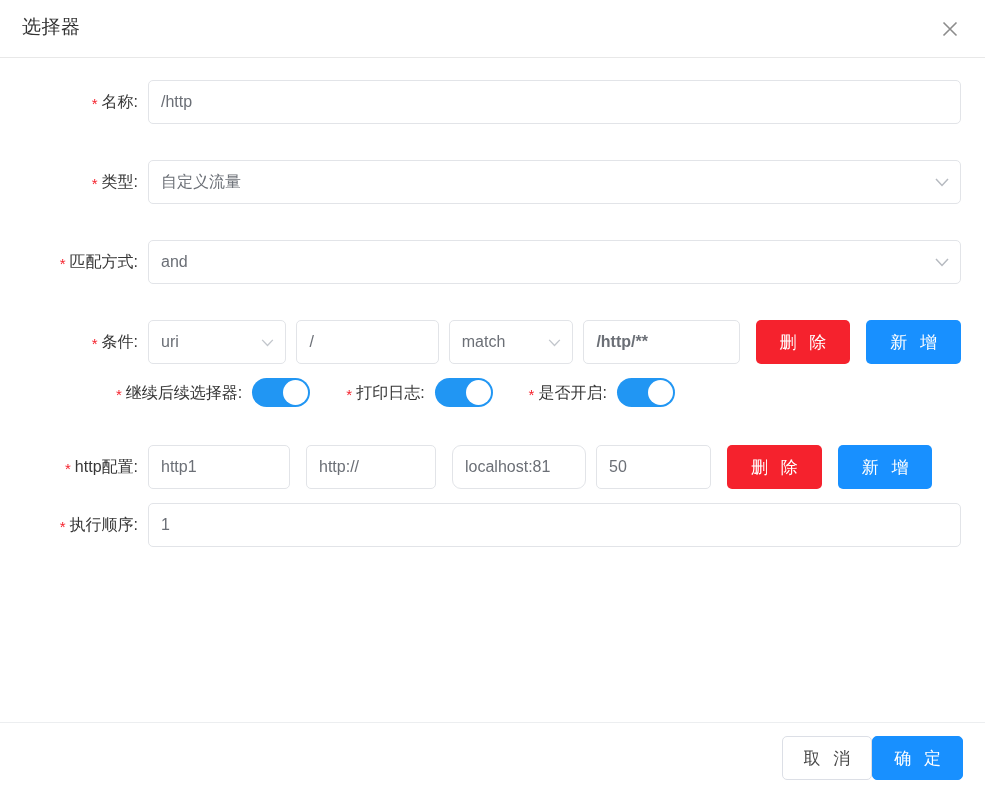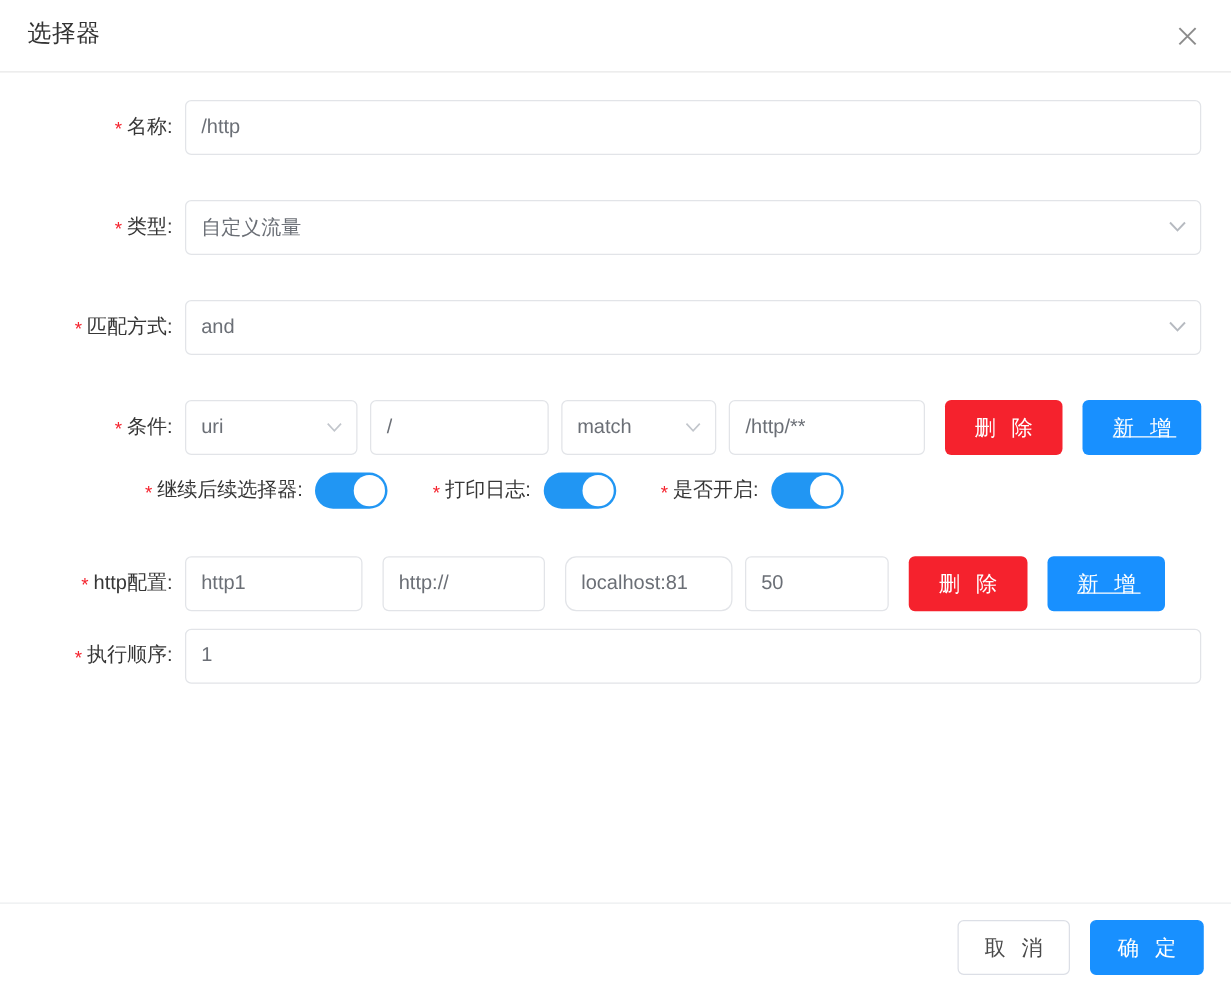--- a/index.html
+++ b/index.html
@@ -103,21 +103,21 @@
     right: 11px; top: 50%;
     transform: translateY(-50%);
     pointer-events: none;
   }
   .select .txt { padding-right: 26px; }
 
   .w-name   { width: 815px; }
   .w-cond-sel  { width: 140px; }
   .w-cond-val  { width: 144px; }
   .w-cond-op   { width: 126px; }
-  .w-cond-txt  { width: 158px; }
+  .w-cond-txt  { width: 158px; font-weight: bold; }
 
   .w-http1 { width: 142px; }
   .w-http2 { width: 130px; }
   .w-http3 { width: 134px; border-radius: 9px; }
   .w-http4 { width: 115px; text-align: right; }
 
   .gapx { width: 10px; flex: 0 0 10px; }
   .gapx-lg { width: 16px; flex: 0 0 16px; }
 
   
@@ -129,21 +129,21 @@
     letter-spacing: 4px;
     padding: 0 20px 0 24px;
     cursor: pointer;
     font-family: inherit;
     display: flex;
     align-items: center;
     justify-content: center;
     white-space: nowrap;
   }
   .btn-danger { background: #f5222d; color: #ffffff; }
-  .btn-primary { background: #1890ff; color: #fff; text-decoration: underline; }
+  .btn-primary { background: #1890ff; color: #fff; }
   .sw-label {
     font-size: 16px;
     color: #363636;
     white-space: nowrap;
     margin-right: 10px;
     line-height: 20px;
   }
   .switch {
     width: 58px; height: 29px;
     border-radius: 15px;
@@ -171,21 +171,21 @@
 
   
   .dlg-footer {
     flex: 0 0 71px;
     height: 71px;
     border-top: 1px solid #eceef0;
     display: flex;
     align-items: center;
     justify-content: flex-end;
     padding-right: 22px;
-    gap: 16px;
+    gap: 0;
   }
   .btn-foot {
     height: 44px;
     min-width: 90px;
     border-radius: 5px;
     font-size: 17px;
     letter-spacing: 4px;
     padding: 0 17px 0 21px;
     cursor: pointer;
     font-family: inherit;

